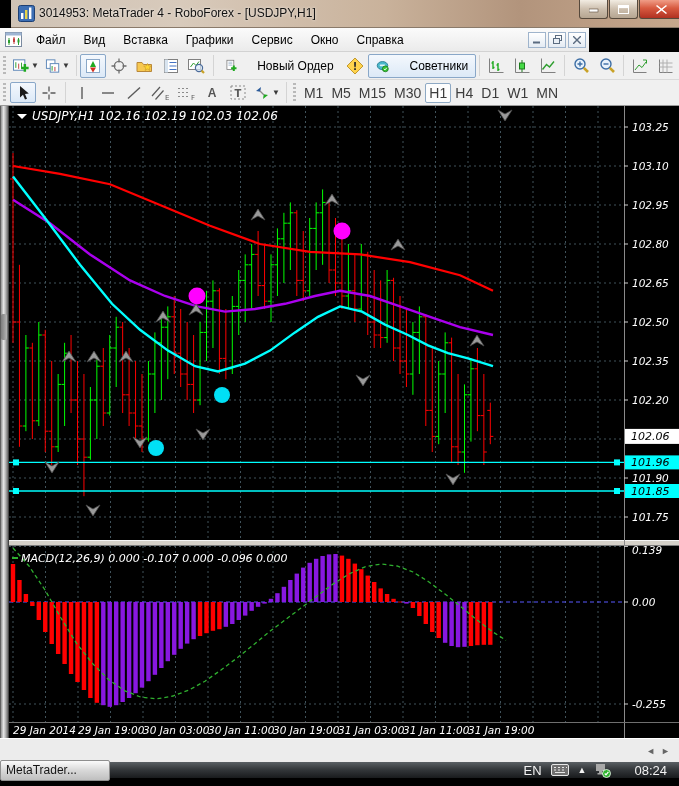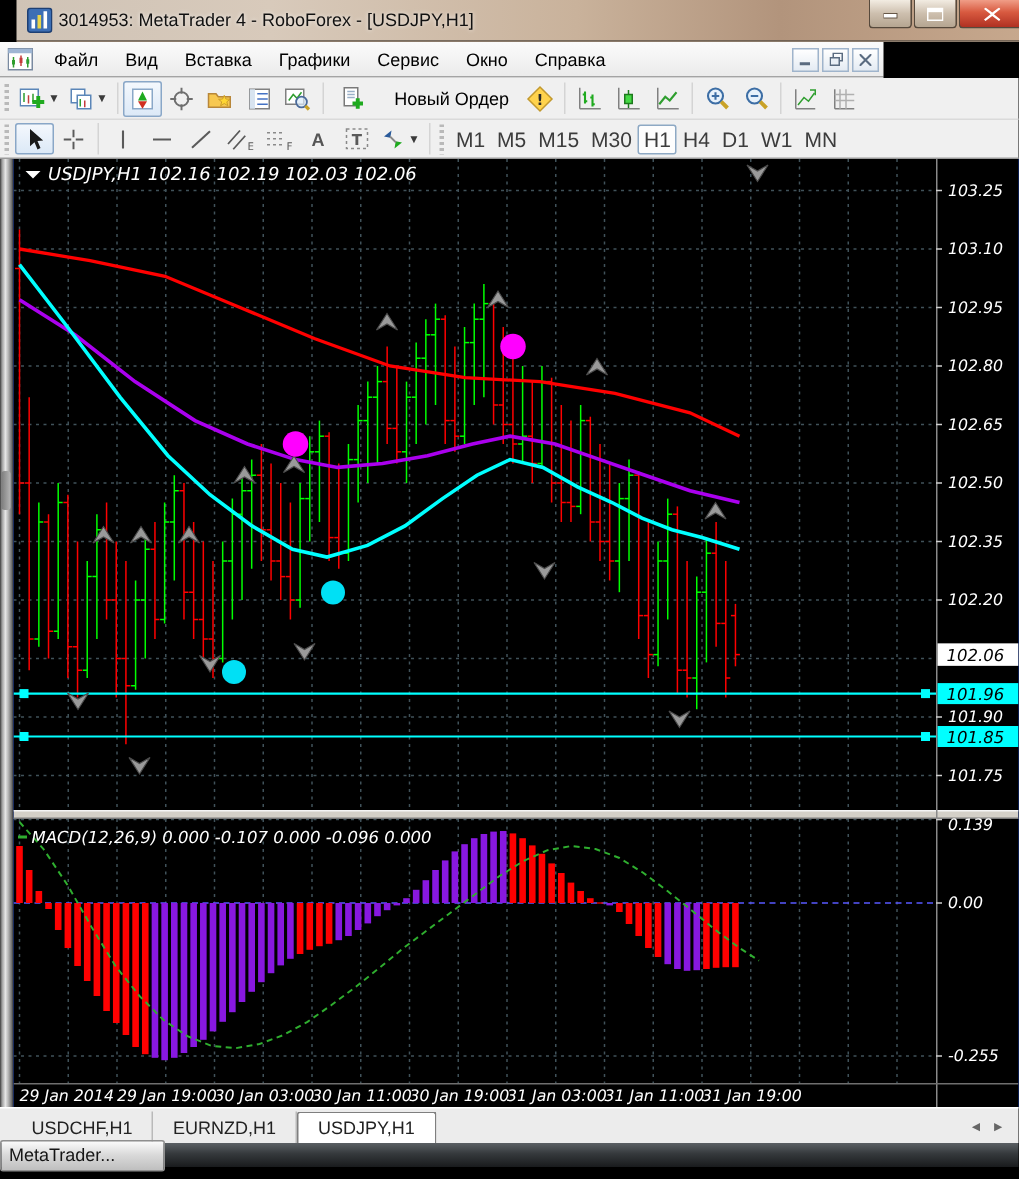--- a/index.html
+++ b/index.html
@@ -210,20 +210,29 @@
     <span>Новый Ордер</span>
   </div>
 
   <div class="tbtn">
     <svg width="18" height="18" viewBox="0 0 18 18">
       <path d="M9 1 L17 9 L9 17 L1 9 Z" fill="#ffd34d" stroke="#c2992e"></path>
       <text x="9" y="13" text-anchor="middle" font-size="10" font-weight="bold" fill="#2a2a2a">!</text>
     </svg>
   </div>
 
+  <div class="tbtn textbtn pressed">
+    <svg width="17" height="16" viewBox="0 0 17 16">
+      <ellipse cx="8" cy="7.5" rx="6.5" ry="5" fill="#49b8cc" stroke="#23788c"></ellipse>
+      <rect x="4.5" y="6" width="7" height="2.4" rx="1.2" fill="#dff3f7"></rect>
+      <circle cx="11.5" cy="11.5" r="3.6" fill="#35c435" stroke="#1c7a1c"></circle>
+      <path d="M9.8 11.5 L11 12.8 L13.3 10.2" stroke="#fff" stroke-width="1.2" fill="none"></path>
+    </svg>
+    <span>Советники</span>
+  </div>
 
   <div class="sep"></div>
 
   <div class="tbtn">
     <svg width="16" height="16" viewBox="0 0 16 16">
       <path d="M1.5 14.5h14 M1.5 14.5v-14" stroke="#808080"></path>
       <path d="M5 3v8 M3.5 5h1.5 M5 9.5h1.5" stroke="#1faa1f" stroke-width="1.4"></path>
       <path d="M10 5v8 M8.5 7h1.5 M10 11.5h1.5" stroke="#1faa1f" stroke-width="1.4"></path>
     </svg>
   </div>
@@ -808,28 +817,39 @@
         <text x="199" y="628" fill="#fff" font-size="10.5">30 Jan 11:00</text>
         <text x="264" y="628" fill="#fff" font-size="10.5">30 Jan 19:00</text>
         <text x="329" y="628" fill="#fff" font-size="10.5">31 Jan 03:00</text>
         <text x="394" y="628" fill="#fff" font-size="10.5">31 Jan 11:00</text>
         <text x="459" y="628" fill="#fff" font-size="10.5">31 Jan 19:00</text>
       </g>
     </svg>
 </div>
 
 <div class="tabbar">
-  <div id="tabs" style="display:flex;align-items:stretch;padding-left:8px;">
-      <div class="tab inactive">USDCHF,H1</div>
-      <div class="tab inactive">EURNZD,H1</div>
-      <div class="tab active">USDJPY,H1</div>
-    </div>
   <div class="tab-arrows">
     <span>◄</span>
     <span>►</span>
   </div>
 </div>
 
 <div class="taskbar">
   <div class="taskbtn">
     <span>MetaTrader...</span>
   </div>
+  <div class="tray">
+    <span>EN</span>
+    <svg width="18" height="12" viewBox="0 0 18 12">
+      <rect x="0.5" y="0.5" width="17" height="11" rx="1.5" fill="#707070" stroke="#e8e8e8"></rect>
+      <path d="M3 3.5h2 M7 3.5h2 M11 3.5h2 M15 3.5h1 M3 6h2 M7 6h2 M11 6h2 M4 8.5h10" stroke="#e8e8e8" stroke-width="1.1"></path>
+    </svg>
+    <span style="font-size:9px;">▲</span>
+    <svg width="16" height="15" viewBox="0 0 16 15">
+      <rect x="1" y="1" width="9" height="7" fill="#a8a8a8"></rect>
+      <rect x="4" y="8" width="3" height="2" fill="#a8a8a8"></rect>
+      <rect x="2.5" y="10" width="6" height="1.5" fill="#a8a8a8"></rect>
+      <circle cx="11.5" cy="10.5" r="4" fill="#2fb52f" stroke="#fff" stroke-width="0.8"></circle>
+      <path d="M9.7 10.5 L11 11.9 L13.4 8.9" stroke="#fff" stroke-width="1.2" fill="none"></path>
+    </svg>
+    <span class="clock">08:24</span>
+  </div>
 </div>
 
 </body></html>

